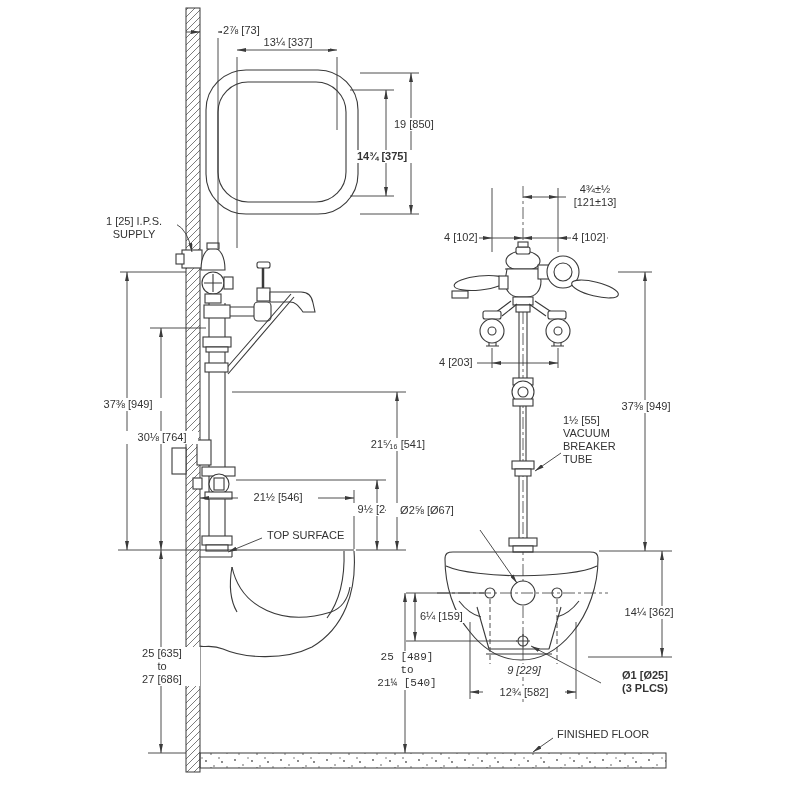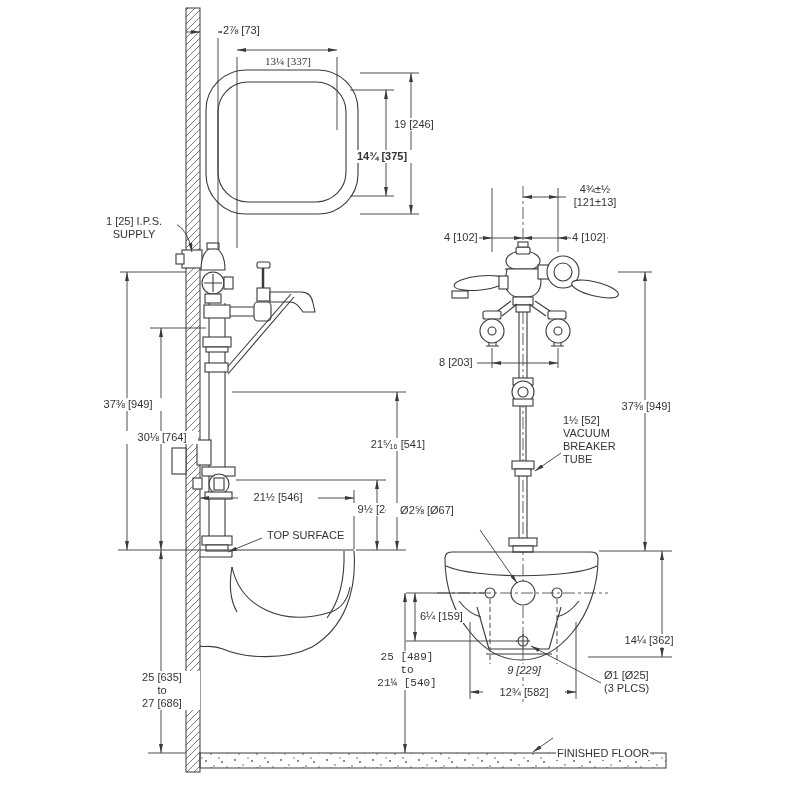--- a/index.html
+++ b/index.html
@@ -202,51 +202,51 @@
     <path d="M576,622 V699"></path>
     <path d="M470,692 H576" marker-start="url(#arr)" marker-end="url(#arr)"></path>
     <path d="M561,453 L535,471" marker-end="url(#arr)"></path>
     <path d="M480,530 L517,583" marker-end="url(#arr)"></path>
     <path d="M601,683 L531,646" marker-end="url(#arr)"></path>
     <path d="M553,738 L533,752" marker-end="url(#arr)"></path>
   </g>
 </svg>
 
 <div class="lbl nw" style="left:222px; top:24px;">2⅞ [73]</div>
-<div class="lbl ctr" style="left:246px; top:55px;  width:82px;font-family:Liberation Serif, serif;">13¼ [337]</div>
-<div class="lbl nw" style="left:393px; top:118px;">19 [246]</div>
+<div class="lbl ctr" style="left:246px; top:36px;  width:82px;">13¼ [337]</div>
+<div class="lbl nw" style="left:393px; top:118px;">19 [850]</div>
 <div class="lbl ctr" style="left:352px; top:150px; width:58px;font-weight:bold;">14¾ [375]</div>
 <div class="lbl ctr" style="left:91px;  top:215px; width:84px;">1 [25] I.P.S.
 SUPPLY</div>
 <div class="lbl ctr" style="left:92px;  top:398px; width:70px;">37⅜ [949]</div>
 <div class="lbl ctr" style="left:126px; top:431px; width:70px;text-align:center;">30⅛ [764]</div>
 <div class="lbl ctr" style="left:358px; top:438px; width:78px;">21⁵⁄₁₆ [541]</div>
 <div class="lbl ctr" style="left:238px; top:491px; width:78px;">21½ [546]</div>
 <div class="lbl ctr" style="left:346px; top:503px; width:64px;">9½ [241]</div>
 <div class="lbl nw" style="left:266px; top:529px;">TOP SURFACE</div>
-<div class="lbl ctr" style="left:124px; top:647px; width:74px;margin-top:24px;">25 [635]
+<div class="lbl ctr" style="left:124px; top:647px; width:74px;">25 [635]
 to
 27 [686]</div>
 
 <div class="lbl ctr" style="left:566px; top:183px; width:56px;">4¾±½
 [121±13]</div>
 <div class="lbl nw" style="left:443px; top:231px;">4 [102]</div>
 <div class="lbl nw" style="left:571px; top:231px;">4 [102]</div>
-<div class="lbl nw" style="left:438px; top:356px;">8 [203]</div>
+<div class="lbl nw" style="left:438px; top:356px;">4 [203]</div>
 <div class="lbl ctr" style="left:610px; top:400px; width:70px;">37⅜ [949]</div>
-<div class="lbl" style="left:562px; top:414px;">1½ [52]
+<div class="lbl" style="left:562px; top:414px;">1½ [55]
 VACUUM
 BREAKER
 TUBE</div>
 <div class="lbl ctr" style="left:386px; top:504px; width:80px;">Ø2⅝ [Ø67]</div>
 <div class="lbl nw" style="left:419px; top:610px;">6¼ [159]</div>
-<div class="lbl ctr" style="left:613px; top:606px; width:70px;margin-top:28px;">14¼ [362]</div>
+<div class="lbl ctr" style="left:613px; top:606px; width:70px;">14¼ [362]</div>
 <div class="lbl ctr" style="left:488px; top:664px; width:70px;font-style:italic;">9 [229]</div>
 <div class="lbl ctr" style="left:483px; top:686px; width:80px;">12¾ [582]</div>
 <div class="lbl ctr" style="left:368px; top:651px; width:76px;font-family:Liberation Mono, monospace;">25 [489]
 to
 21¼ [540]</div>
-<div class="lbl" style="left:603px; top:669px;">Ø1 [Ø25]
+<div class="lbl" style="left:621px; top:669px;font-weight:bold;">Ø1 [Ø25]
 (3 PLCS)</div>
 
-<div class="lbl nw" style="left:556px; top:747px;">FINISHED FLOOR</div>
+<div class="lbl nw" style="left:556px; top:728px;">FINISHED FLOOR</div>
 
 </div>
 
 </body></html>

